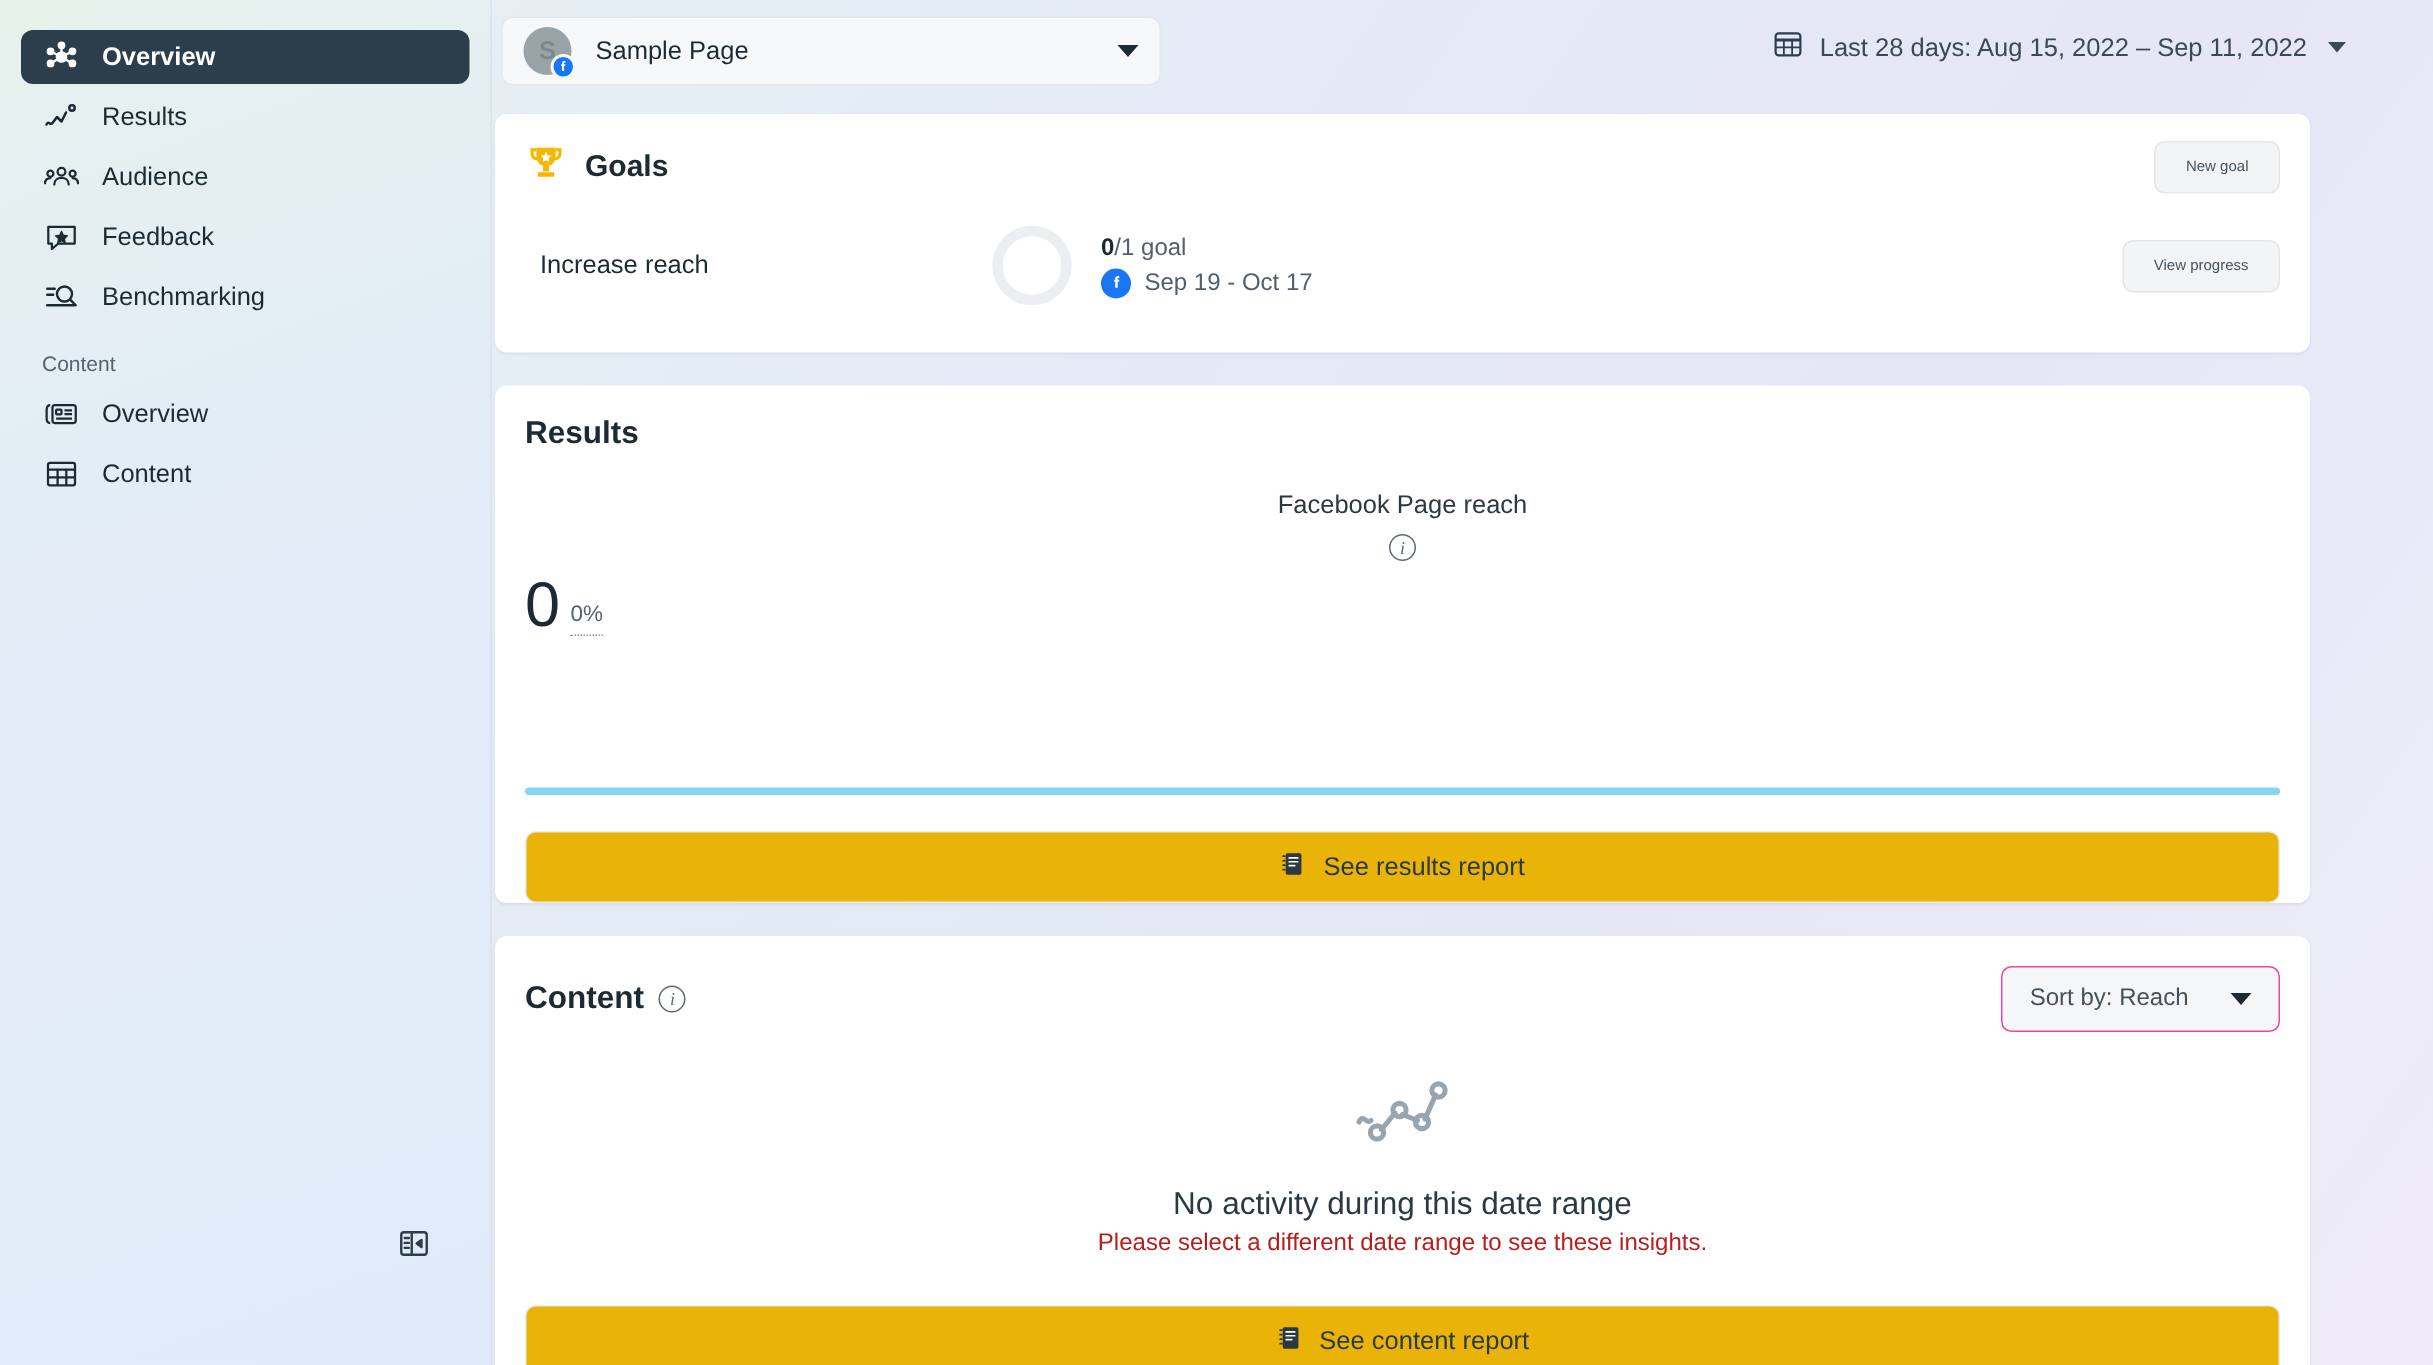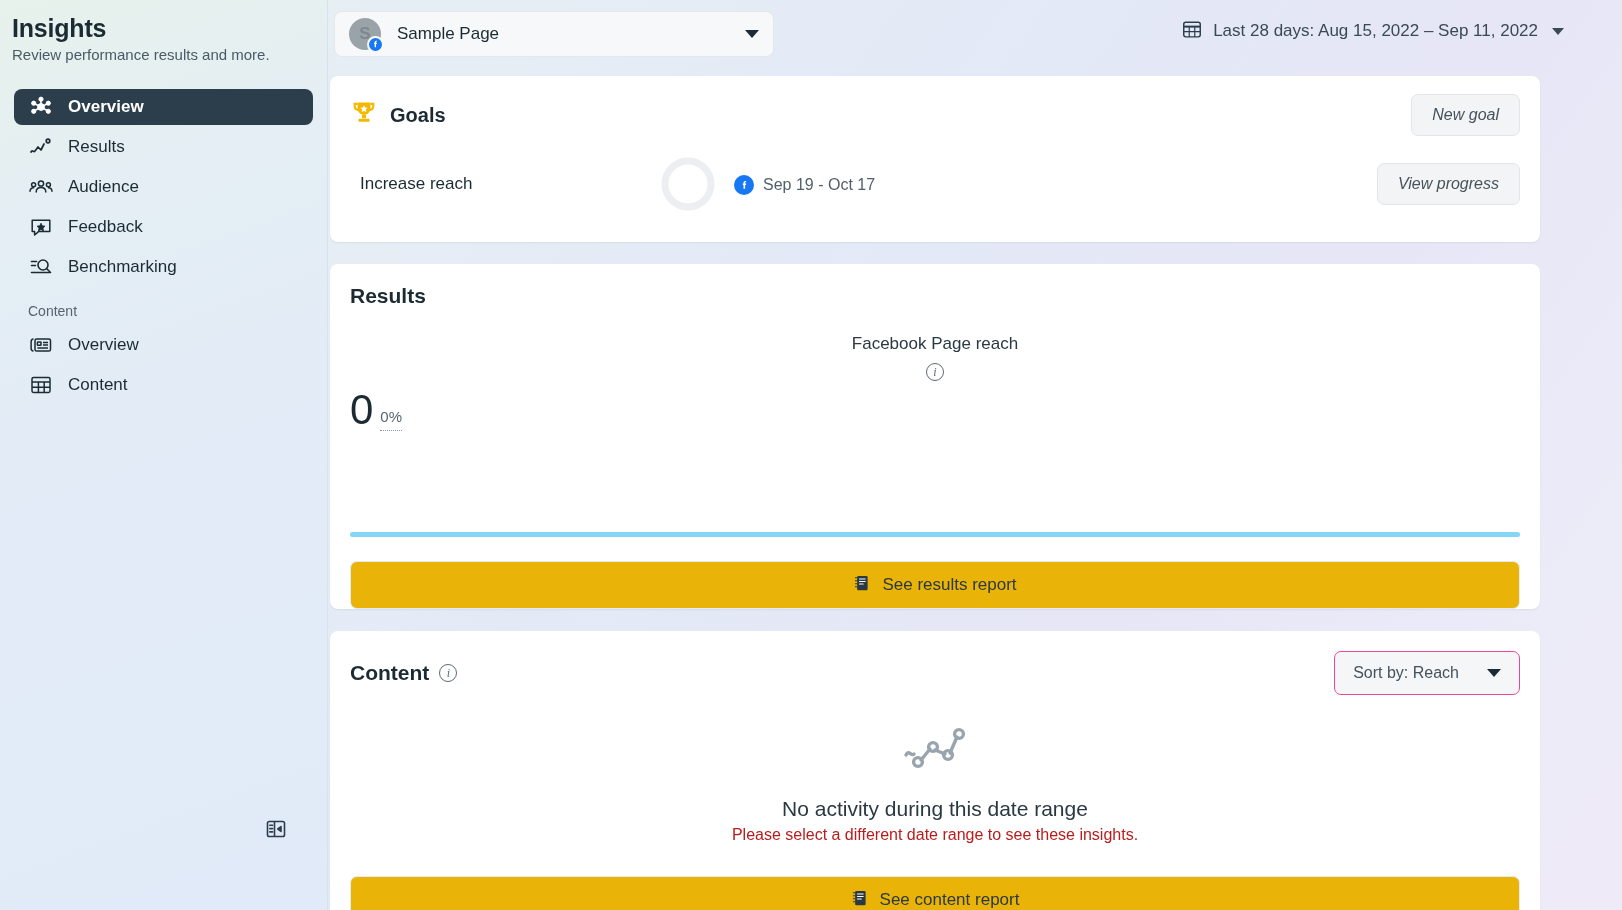--- a/index.html
+++ b/index.html
@@ -92,22 +92,22 @@
     background: #ffffff; border-radius: 8px;
     margin: 0 0 22px 0; box-shadow: 0 1px 2px rgba(25,40,55,.07);
   }
 
   
   .goals-head { display: flex; align-items: center; justify-content: space-between; padding: 18px 20px 6px 20px; }
   .goals-title-wrap { display: flex; align-items: center; gap: 12px; }
   .goals-title { font-size: 20px; font-weight: bold; color: #1c2b33; }
   .btn {
     background: #f3f4f6; border: 1px solid #e3e5e9; border-radius: 7px;
-    font-size: 16px; color: #45525c; cursor: pointer;
-    padding: 11px 20px; font-family: inherit; font-style: italic;
+    font-size: 10px; color: #45525c; cursor: pointer;
+    padding: 11px 20px; font-family: inherit;
   }
   .goal-row {
     display: flex; align-items: center; padding: 14px 20px 30px 30px;
   }
   .goal-name { font-size: 17px; color: #1c2b33; width: 300px; }
   .goal-ring { width: 56px; height: 56px; flex: 0 0 56px; margin-left: 0; }
   .goal-meta { margin-left: 18px; flex: 1; }
   .goal-count { font-size: 16px; color: #515f6a; line-height: 1.35; }
   .goal-count b { color: #1c2b33; }
   .goal-dates { display: flex; align-items: center; gap: 9px; font-size: 16px; color: #515f6a; margin-top: 2px;}
@@ -152,24 +152,20 @@
   }
   .empty-state { text-align: center; padding: 28px 0 8px 0; }
   .empty-title { font-size: 21px; color: #2a3942; margin-top: 14px; font-weight: 400;}
   .empty-sub { font-size: 16px; color: #b91c1c; margin-top: 5px; }
 </style>
 </head>
 <body>
 
 <div id="sidebar">
 
-  <div class="brand">
-    <div class="brand-title">Insights</div>
-    <div class="brand-sub">Review performance results and more.</div>
-  </div>
 
   <div class="nav">
 
     <div class="nav-item active">
       <span class="nav-icon">
         <svg width="24" height="24" viewBox="0 0 24 24">
           <circle cx="12" cy="12" r="3.4" fill="#fff"></circle>
           <circle cx="12" cy="4.2" r="2.1" fill="#fff"></circle>
           <circle cx="19.3" cy="8.2" r="2.1" fill="#fff"></circle>
           <circle cx="19.3" cy="16.3" r="2.1" fill="#fff"></circle>
@@ -311,20 +307,23 @@
     </div>
 
     <div class="goal-row">
       <div class="goal-name">Increase reach</div>
       <div class="goal-ring">
         <svg width="56" height="56" viewBox="0 0 56 56">
           <circle cx="28" cy="28" r="23" fill="none" stroke="#edeef1" stroke-width="7"></circle>
         </svg>
       </div>
       <div class="goal-meta">
+        <div class="goal-count">
+          <b>0</b><span>/1 goal</span>
+        </div>
         <div class="goal-dates">
           <span class="fb-circle">
             <svg width="13" height="13" viewBox="0 0 24 24">
                 <path fill="#fff" d="M15.1 8.3h-2v-1.4c0-.65.43-.8.73-.8h1.24V3.6l-1.7-.01c-2.6 0-3.2 1.94-3.2 3.18v1.53H8.9v2.6h1.27V18h3.0v-7.1h1.74z"></path>
               </svg>
           </span>
           <span>Sep 19 - Oct 17</span>
         </div>
       </div>
       <button class="btn">View progress</button>

